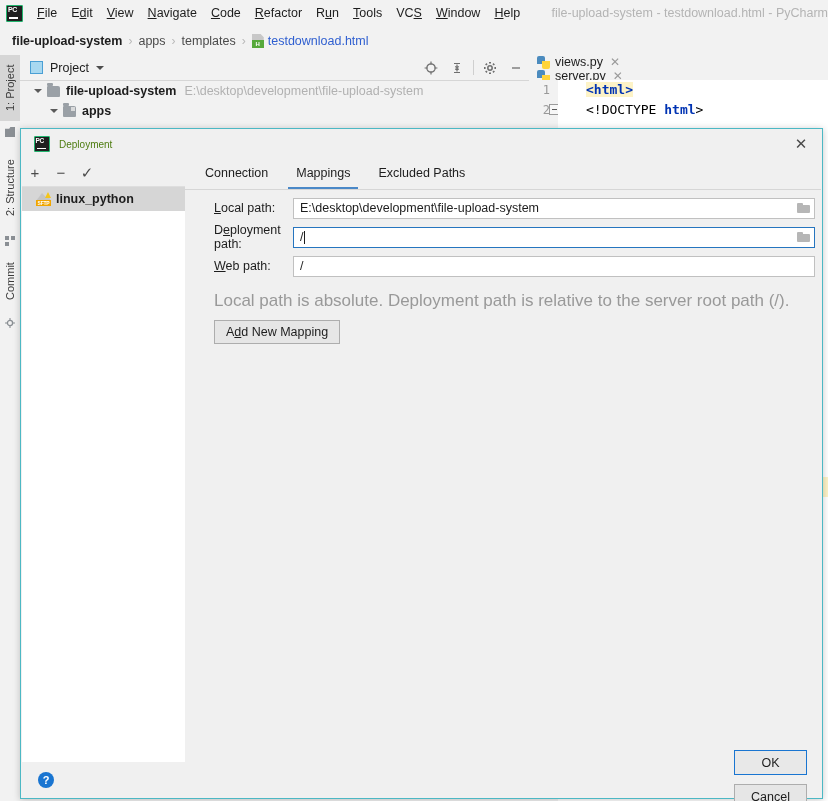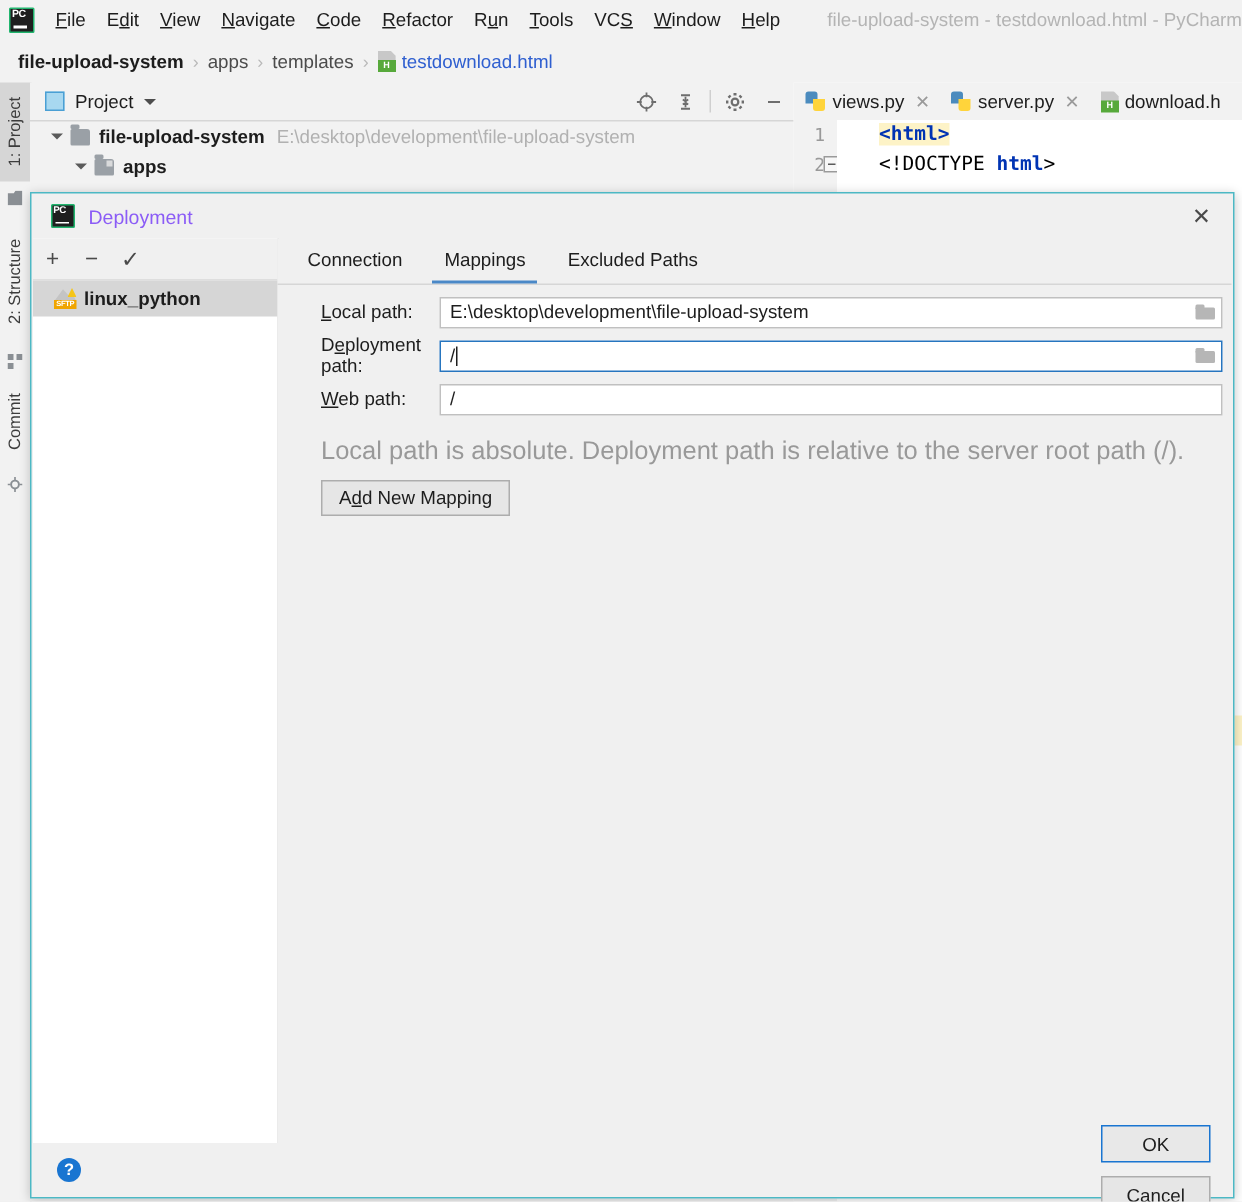--- a/index.html
+++ b/index.html
@@ -66,21 +66,21 @@
         border-left:4px solid transparent;border-right:4px solid transparent;border-top:4.5px solid #5a5a5a;}
   .folder{width:13px;height:11px;background:#9aa0a6;border-radius:1px 2px 1px 1px;position:relative;margin-right:6px;}
   .folder:before{content:"";position:absolute;left:0;top:-2.5px;width:6px;height:3px;background:#9aa0a6;border-radius:1px;}
   .folder.blue:after{content:"";position:absolute;right:1px;top:1.5px;width:4px;height:4px;background:#d9dadb;}
   .tname{font-weight:bold;color:#1d1d1d;}
   .tpath{color:#b1b1b1;margin-left:8px;font-weight:normal;}
 
   
   .editor{position:absolute;left:529px;top:55px;width:299px;height:746px;background:#fff;}
   .tabstrip{position:absolute;left:0;top:0;width:299px;height:25px;background:#f2f2f2;
-            display:flex;align-items:flex-start;border-bottom:1px solid #d6d6d6;}
+            display:flex;align-items:flex-start;border-bottom:1px solid #d6d6d6;flex-direction:column;}
   .etab{display:flex;align-items:center;height:25px;padding:0 6px 0 8px;font-size:12.5px;white-space:nowrap;}
   .py-ico{width:13px;height:13px;margin-right:5px;position:relative;}
   .py-ico:before{content:"";position:absolute;left:0;top:0;width:8px;height:8px;background:#4b8bbe;border-radius:2px 2px 0 0;}
   .py-ico:after{content:"";position:absolute;right:0;bottom:0;width:8px;height:8px;background:#ffd43b;border-radius:0 0 2px 2px;}
   .tab-x{margin-left:7px;color:#9a9a9a;font-size:12px;}
   .gutter{position:absolute;left:0;top:25px;width:29px;height:721px;background:#f2f2f2;
           border-right:1px solid #eee;}
   .lnum{text-align:right;width:21px;font-size:12px;color:#999;font-family:"DejaVu Sans Mono",monospace;height:20px;line-height:20px;}
   .codearea{position:absolute;left:29px;top:25px;width:270px;height:721px;background:#fff;
             font-family:"DejaVu Sans Mono",monospace;font-size:13px;line-height:20px;}
@@ -96,21 +96,21 @@
           font-size:13px;line-height:20px;white-space:pre;overflow:hidden;}
 
   
   #dlg{position:absolute;left:20px;top:128px;width:803px;height:671px;background:#f0f0f0;
        border:1.5px solid #4cb8c4;box-sizing:border-box;box-shadow:0 1px 7px rgba(0,0,0,.22);}
   .dlg-title{position:absolute;left:0;top:0;width:100%;height:30px;display:flex;align-items:center;}
   .dlg-ico{width:16px;height:16px;margin-left:13px;margin-right:9px;position:relative;
            background:#1f1f1f;border:1.5px solid #21b56e;box-sizing:border-box;border-radius:1px;}
   .dlg-ico:before{content:"PC";position:absolute;left:0.5px;top:0px;color:#fff;font-size:6.5px;font-weight:bold;letter-spacing:-0.3px;}
   .dlg-ico:after{content:"";position:absolute;left:2px;bottom:2px;width:9px;height:1.5px;background:#fff;}
-  .dlg-name{font-size:13px;color:#8b5cf6;}
+  .dlg-name{font-size:10px;color:#4d7c0f;}
   .dlg-close{position:absolute;right:10px;top:5px;width:22px;height:20px;display:flex;
              align-items:center;justify-content:center;font-size:15px;color:#4a4a4a;}
 
   .dlg-left{position:absolute;left:1px;top:30px;width:163px;height:603px;background:#fff;
             border-right:1px solid #d0d0d0;}
   .dlg-left-tb{height:27px;display:flex;align-items:center;background:#f0f0f0;border-bottom:1px solid #dedede;}
   .tbtn{width:26px;height:27px;display:flex;align-items:center;justify-content:center;
         font-size:15px;color:#4a4a4a;}
   .srv-row{height:24px;display:flex;align-items:center;background:#d6d6d6;padding-left:14px;}
   .sftp-ico{width:15px;height:14px;position:relative;margin-right:5px;}

